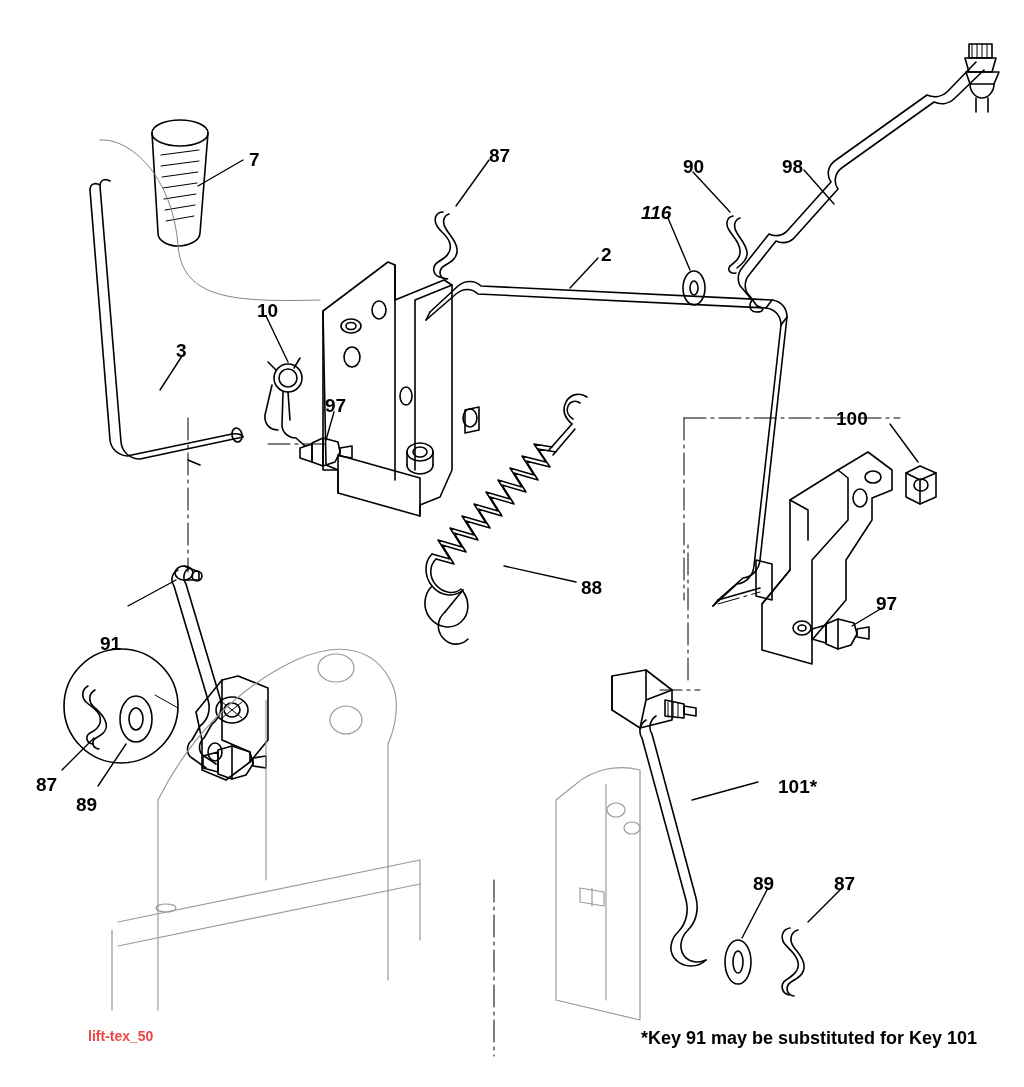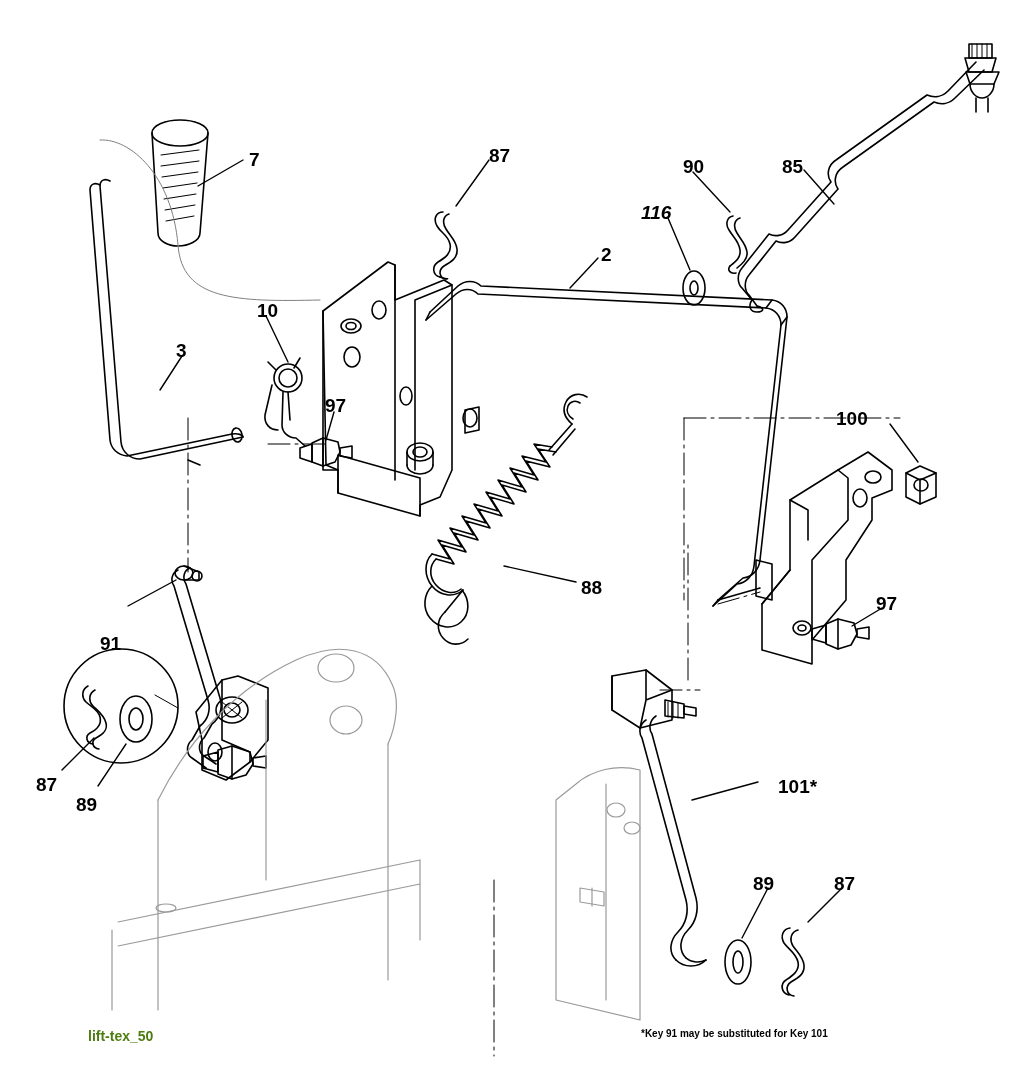--- a/index.html
+++ b/index.html
@@ -29,27 +29,27 @@
     font-weight: bold;
     color: #000000;
     white-space: nowrap;
     line-height: 1;
   }
   .figure-id {
     position: absolute;
     font-family: "Liberation Sans", sans-serif;
     font-size: 14px;
     font-weight: bold;
-    color: #4d7c0f;
+    color: #ef4444;
     white-space: nowrap;
   }
   .footnote {
     position: absolute;
     font-family: "Liberation Sans", sans-serif;
-    font-size: 10px;
+    font-size: 18px;
     font-weight: bold;
     color: #000000;
     white-space: nowrap;
   }
 </style>
 </head>
 <body>
 
 <div id="page">
 
@@ -330,21 +330,21 @@
         <path d="M842,888 L808,922"></path>
         <path d="M62,770 L94,738"></path>
         <path d="M98,786 L126,744"></path>
       </g>
     </g>
   </svg>
 
   <div class="callout" style="left:249px; top:150px;">7</div>
   <div class="callout" style="left:489px; top:146px;">87</div>
   <div class="callout" style="left:683px; top:157px;">90</div>
-  <div class="callout" style="left:782px; top:157px;">85</div>
+  <div class="callout" style="left:782px; top:157px;">98</div>
   <div class="callout" style="left:641px; top:203px;font-style:italic;">116</div>
   <div class="callout" style="left:601px; top:245px;">2</div>
   <div class="callout" style="left:257px; top:301px;">10</div>
   <div class="callout" style="left:176px; top:341px;">3</div>
   <div class="callout" style="left:325px; top:396px;">97</div>
   <div class="callout" style="left:836px; top:409px;">100</div>
   <div class="callout" style="left:581px; top:578px;">88</div>
   <div class="callout" style="left:100px; top:634px;">91</div>
   <div class="callout" style="left:876px; top:594px;">97</div>
   <div class="callout" style="left:36px;  top:775px;">87</div>

